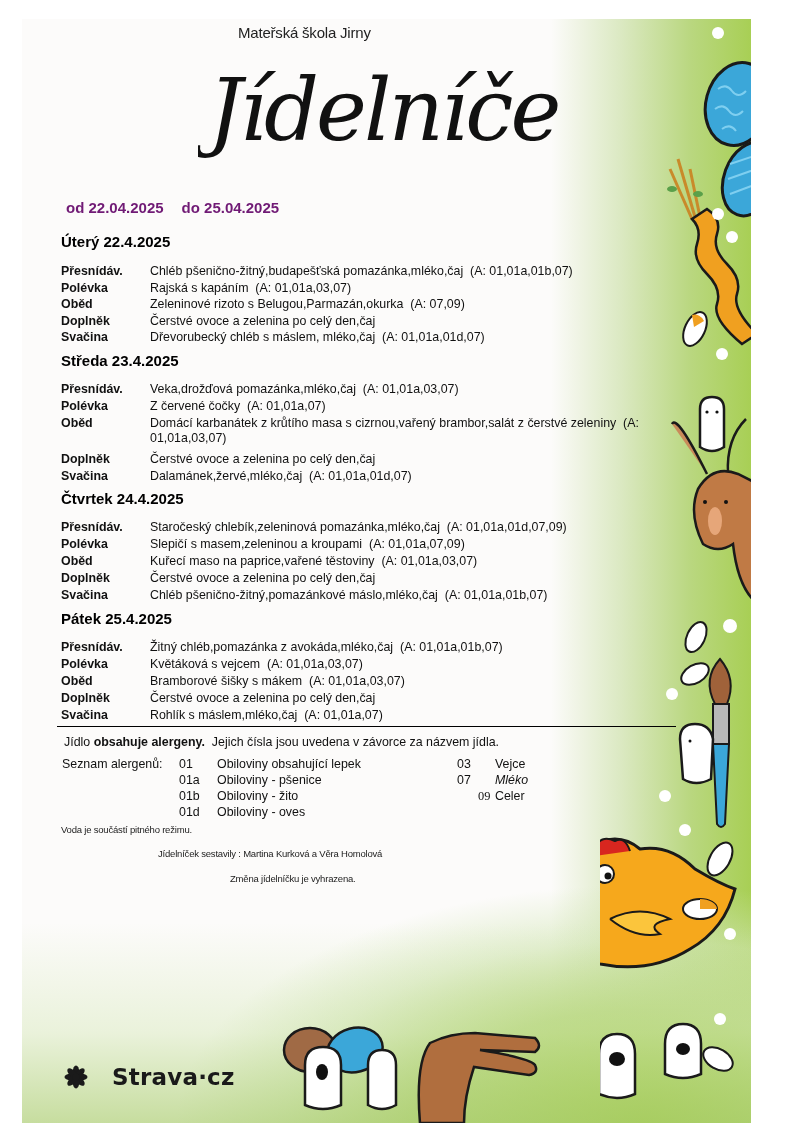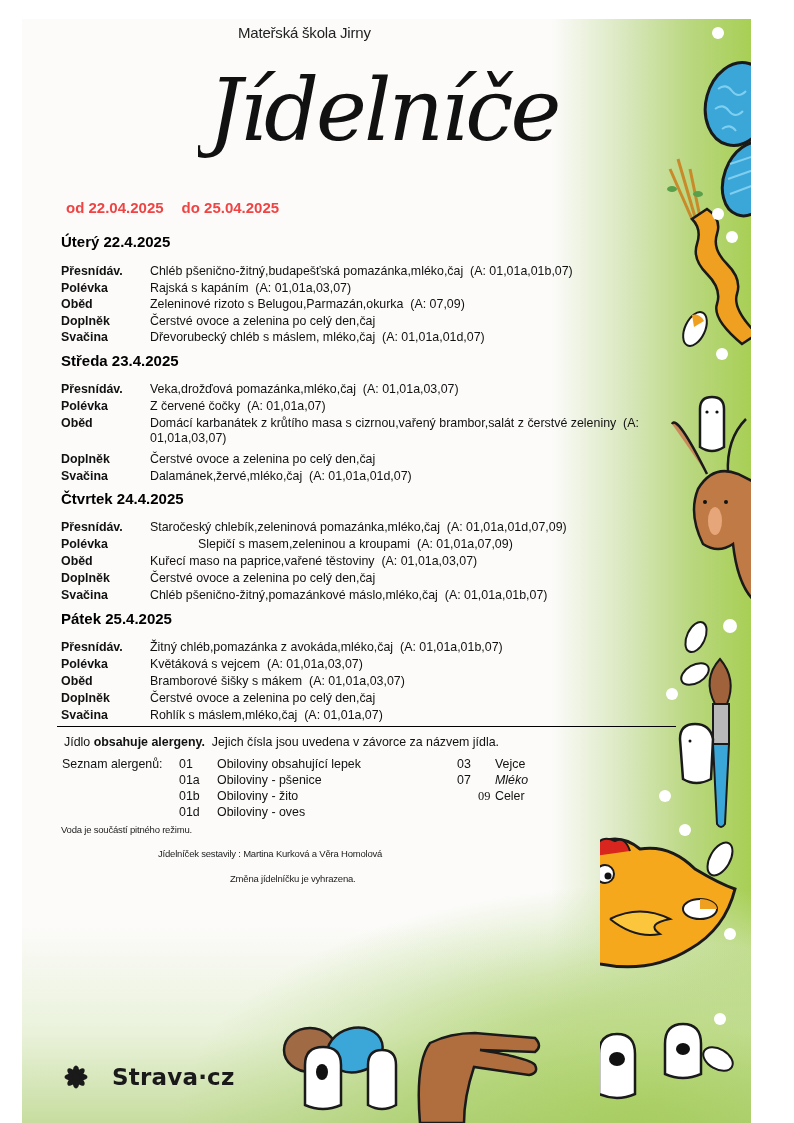--- a/index.html
+++ b/index.html
@@ -7,21 +7,21 @@
   .page { position:absolute; left:22px; top:19px; width:729px; height:1104px; background:#fcfbfa; overflow:hidden; }
   .green-right { position:absolute; right:0; top:0; width:200px; height:100%;
     background: linear-gradient(90deg, rgba(252,251,250,0) 0%, rgba(205,225,170,0.7) 35%, #b9d77f 70%, #a8cf55 100%); }
   .green-bottom { position:absolute; left:0; bottom:0; width:100%; height:330px;
     background: radial-gradient(ellipse 75% 85% at 85% 100%, #a4cd4a 0%, #bcd985 40%, rgba(210,230,180,0.6) 65%, rgba(252,251,250,0) 85%); }
   .green-bottom2 { position:absolute; left:0; bottom:0; width:100%; height:200px;
     background: linear-gradient(0deg, rgba(170,205,110,0.65) 0%, rgba(200,225,160,0.35) 45%, rgba(252,251,250,0) 100%); }
 
   .school { position:absolute; left:238px; top:24px; font-size:15px; color:#222; letter-spacing:-0.2px; }
   .title-svg { position:absolute; left:198px; top:42px; }
-  .period { position:absolute; left:66px; top:199px; font-size:15px; font-weight:bold; color:#ef4444;text-align:right; }
+  .period { position:absolute; left:66px; top:199px; font-size:15px; font-weight:bold; color:#701a75;text-align:right; }
   .period span + span { margin-left:18px; }
 
   .day-head { position:absolute; left:61px; font-size:15px; font-weight:bold; color:#000; }
   .row { position:absolute; left:61px; font-size:12.4px; line-height:15px; width:620px; }
   .row .lbl { position:absolute; left:0; top:0; font-weight:bold; width:88px; }
   .row .val { position:absolute; left:89px; top:0; width:535px; color:#111; }
 
   .rule { position:absolute; left:57px; top:726px; width:619px; height:1px; background:#000; }
   .allergen-note { position:absolute; left:64px; top:735px; font-size:12.4px; }
   .allergen-note b { font-weight:bold; }
@@ -97,21 +97,21 @@
       <span class="lbl">Svačina</span>
       <span class="val" style="white-space: pre-wrap;">Dalamánek,žervé,mléko,čaj  (A: 01,01a,01d,07)</span>
     </div>
     <div class="day-head" style="top: 490px;">Čtvrtek 24.4.2025</div>
     <div class="row" style="top: 520px;">
       <span class="lbl">Přesnídáv.</span>
       <span class="val" style="white-space: pre-wrap;">Staročeský chlebík,zeleninová pomazánka,mléko,čaj  (A: 01,01a,01d,07,09)</span>
     </div>
     <div class="row" style="top: 537px;">
       <span class="lbl">Polévka</span>
-      <span class="val" style="white-space: pre-wrap; margin-left: 48px;">Slepičí s masem,zeleninou a kroupami  (A: 01,01a,07,09)</span>
+      <span class="val" style="white-space: pre-wrap;">Slepičí s masem,zeleninou a kroupami  (A: 01,01a,07,09)</span>
     </div>
     <div class="row" style="top: 554px;">
       <span class="lbl">Oběd</span>
       <span class="val" style="white-space: pre-wrap;">Kuřecí maso na paprice,vařené těstoviny  (A: 01,01a,03,07)</span>
     </div>
     <div class="row" style="top: 571px;">
       <span class="lbl">Doplněk</span>
       <span class="val" style="white-space: pre-wrap;">Čerstvé ovoce a zelenina po celý den,čaj</span>
     </div>
     <div class="row" style="top: 588px;">

